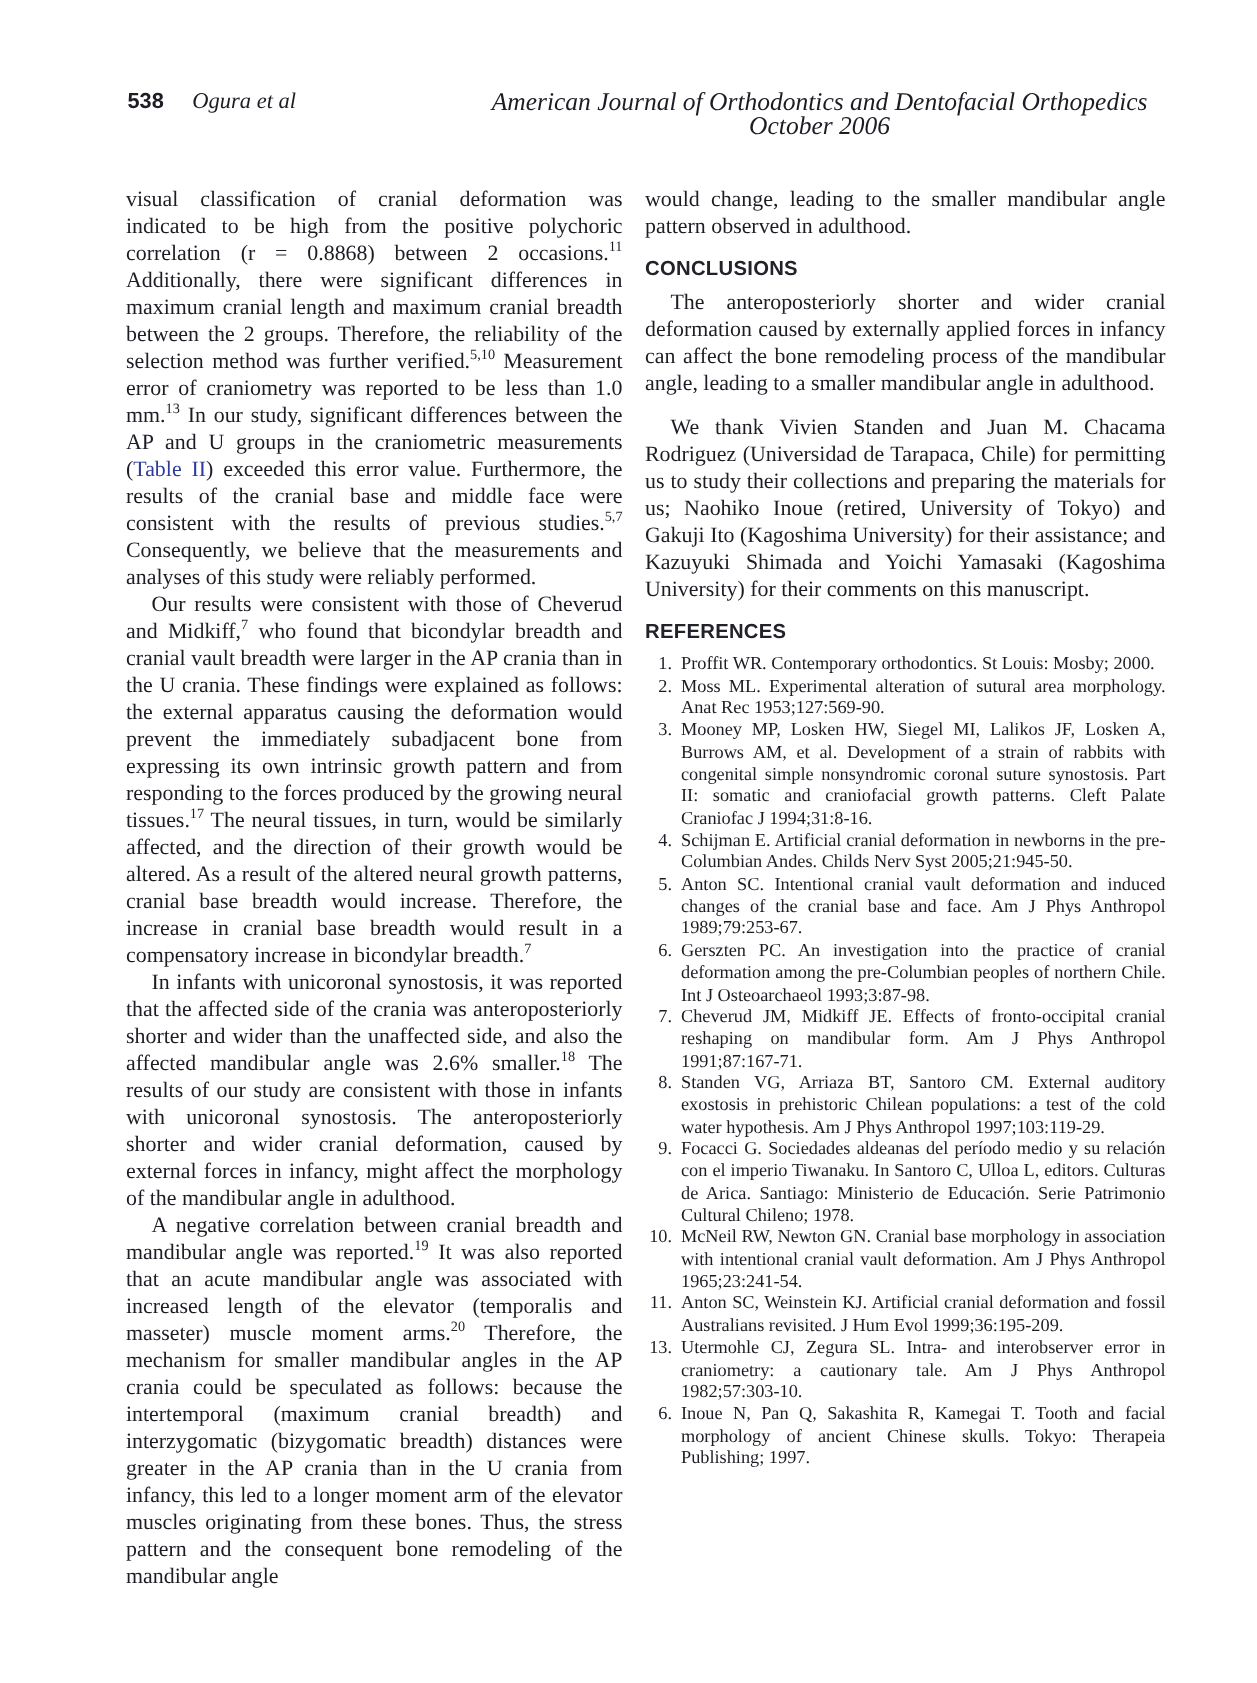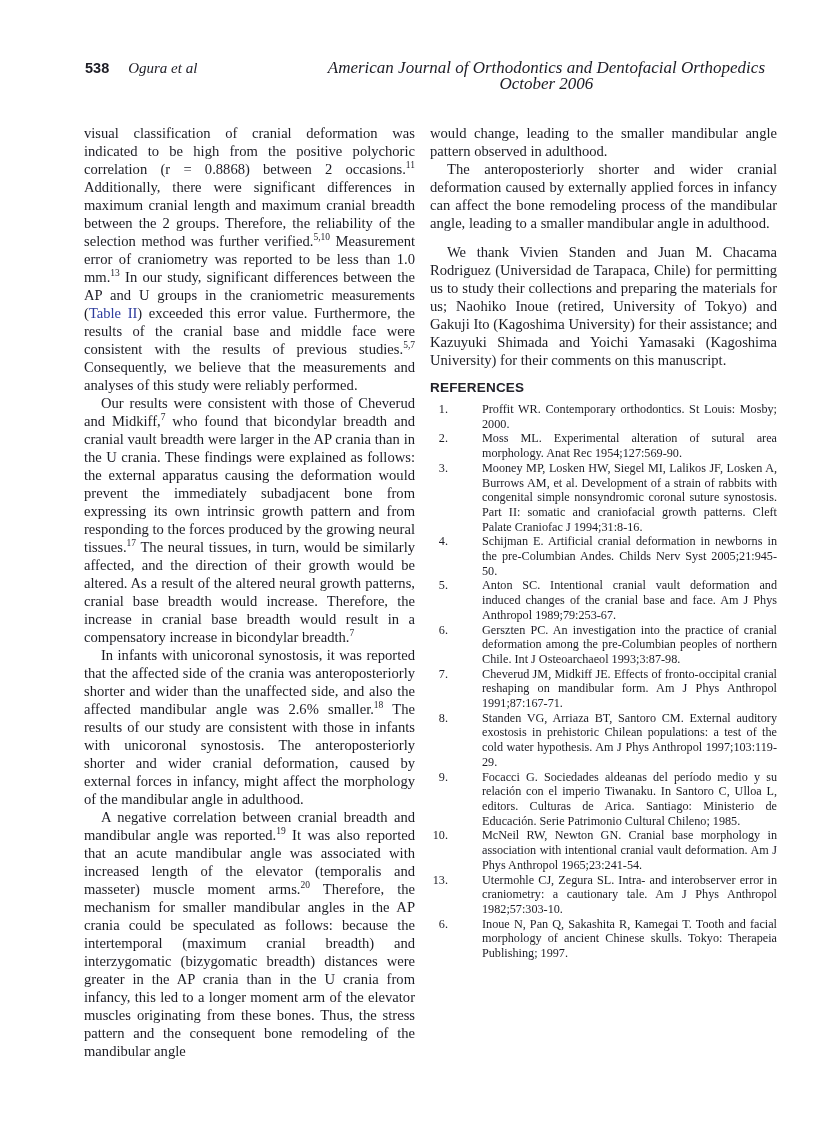--- a/index.html
+++ b/index.html
@@ -30,21 +30,21 @@
   h2.section{
     font-family:"Liberation Sans","DejaVu Sans",sans-serif;
     font-weight:bold;font-size:13.5px;color:#22222a;
     margin:11px 0 7px 0;letter-spacing:0.2px;
   }
 
   
   .ref-list{margin-top:2px;}
   .ref{display:flex;font-size:12.2px;line-height:14.7px;}
   .ref-num{width:18px;flex:0 0 18px;text-align:right;margin-right:6px;}
-  .ref-text{flex:1;text-align:justify;margin-left:28px;}
+  .ref-text{flex:1;text-align:justify;}
 </style>
 </head>
 <body style="color: rgb(28, 28, 36);">
 
 <div class="page">
 
   <div class="hdr-left">
     <span class="hdr-pagenum">538</span><span class="hdr-authors">Ogura et al</span>
   </div>
 
@@ -57,33 +57,34 @@
       <p class="body">visual classification of cranial deformation was indicated to be high from the positive polychoric correlation (r = 0.8868) between 2 occasions.<sup>11</sup> Additionally, there were significant differences in maximum cranial length and maximum cranial breadth between the 2 groups. Therefore, the reliability of the selection method was further verified.<sup>5,10</sup> Measurement error of craniometry was reported to be less than 1.0 mm.<sup>13</sup> In our study, significant differences between the AP and U groups in the craniometric measurements (<span class="tlink">Table II</span>) exceeded this error value. Furthermore, the results of the cranial base and middle face were consistent with the results of previous studies.<sup>5,7</sup> Consequently, we believe that the measurements and analyses of this study were reliably performed.</p>
       <p class="body indent">Our results were consistent with those of Cheverud and Midkiff,<sup>7</sup> who found that bicondylar breadth and cranial vault breadth were larger in the AP crania than in the U crania. These findings were explained as follows: the external apparatus causing the deformation would prevent the immediately subadjacent bone from expressing its own intrinsic growth pattern and from responding to the forces produced by the growing neural tissues.<sup>17</sup> The neural tissues, in turn, would be similarly affected, and the direction of their growth would be altered. As a result of the altered neural growth patterns, cranial base breadth would increase. Therefore, the increase in cranial base breadth would result in a compensatory increase in bicondylar breadth.<sup>7</sup></p>
       <p class="body indent">In infants with unicoronal synostosis, it was reported that the affected side of the crania was anteroposteriorly shorter and wider than the unaffected side, and also the affected mandibular angle was 2.6% smaller.<sup>18</sup> The results of our study are consistent with those in infants with unicoronal synostosis. The anteroposteriorly shorter and wider cranial deformation, caused by external forces in infancy, might affect the morphology of the mandibular angle in adulthood.</p>
       <p class="body indent">A negative correlation between cranial breadth and mandibular angle was reported.<sup>19</sup> It was also reported that an acute mandibular angle was associated with increased length of the elevator (temporalis and masseter) muscle moment arms.<sup>20</sup> Therefore, the mechanism for smaller mandibular angles in the AP crania could be speculated as follows: because the intertemporal (maximum cranial breadth) and interzygomatic (bizygomatic breadth) distances were greater in the AP crania than in the U crania from infancy, this led to a longer moment arm of the elevator muscles originating from these bones. Thus, the stress pattern and the consequent bone remodeling of the mandibular angle</p>
     </div>
 
   <div class="col col-right">
     <div id="right-intro">
         <p class="body">would change, leading to the smaller mandibular angle pattern observed in adulthood.</p>
       </div>
+    <h2 class="section">CONCLUSIONS</h2>
     <div id="conclusions-paras">
         <p class="body indent">The anteroposteriorly shorter and wider cranial deformation caused by externally applied forces in infancy can affect the bone remodeling process of the mandibular angle, leading to a smaller mandibular angle in adulthood.</p>
         <p class="body indent spaced">We thank Vivien Standen and Juan M. Chacama Rodriguez (Universidad de Tarapaca, Chile) for permitting us to study their collections and preparing the materials for us; Naohiko Inoue (retired, University of Tokyo) and Gakuji Ito (Kagoshima University) for their assistance; and Kazuyuki Shimada and Yoichi Yamasaki (Kagoshima University) for their comments on this manuscript.</p>
       </div>
     <h2 class="section">REFERENCES</h2>
     <div class="ref-list" id="ref-list">
         <div class="ref">
           <div class="ref-num">1.</div>
           <div class="ref-text">Proffit WR. Contemporary orthodontics. St Louis: Mosby; 2000.</div>
         </div>
         <div class="ref">
           <div class="ref-num">2.</div>
-          <div class="ref-text">Moss ML. Experimental alteration of sutural area morphology. Anat Rec 1954;127:569-90.</div>
+          <div class="ref-text">Moss ML. Experimental alteration of sutural area morphology. Anat Rec 1953;127:569-90.</div>
         </div>
         <div class="ref">
           <div class="ref-num">3.</div>
           <div class="ref-text">Mooney MP, Losken HW, Siegel MI, Lalikos JF, Losken A, Burrows AM, et al. Development of a strain of rabbits with congenital simple nonsyndromic coronal suture synostosis. Part II: somatic and craniofacial growth patterns. Cleft Palate Craniofac J 1994;31:8-16.</div>
         </div>
         <div class="ref">
           <div class="ref-num">4.</div>
           <div class="ref-text">Schijman E. Artificial cranial deformation in newborns in the pre-Columbian Andes. Childs Nerv Syst 2005;21:945-50.</div>
         </div>
         <div class="ref">
@@ -97,25 +98,29 @@
         <div class="ref">
           <div class="ref-num">7.</div>
           <div class="ref-text">Cheverud JM, Midkiff JE. Effects of fronto-occipital cranial reshaping on mandibular form. Am J Phys Anthropol 1991;87:167-71.</div>
         </div>
         <div class="ref">
           <div class="ref-num">8.</div>
           <div class="ref-text">Standen VG, Arriaza BT, Santoro CM. External auditory exostosis in prehistoric Chilean populations: a test of the cold water hypothesis. Am J Phys Anthropol 1997;103:119-29.</div>
         </div>
         <div class="ref">
           <div class="ref-num">9.</div>
-          <div class="ref-text">Focacci G. Sociedades aldeanas del período medio y su relación con el imperio Tiwanaku. In Santoro C, Ulloa L, editors. Culturas de Arica. Santiago: Ministerio de Educación. Serie Patrimonio Cultural Chileno; 1985.</div>
+          <div class="ref-text">Focacci G. Sociedades aldeanas del período medio y su relación con el imperio Tiwanaku. In Santoro C, Ulloa L, editors. Culturas de Arica. Santiago: Ministerio de Educación. Serie Patrimonio Cultural Chileno; 1978.</div>
         </div>
         <div class="ref">
           <div class="ref-num">10.</div>
           <div class="ref-text">McNeil RW, Newton GN. Cranial base morphology in association with intentional cranial vault deformation. Am J Phys Anthropol 1965;23:241-54.</div>
+        </div>
+        <div class="ref">
+          <div class="ref-num">11.</div>
+          <div class="ref-text">Anton SC, Weinstein KJ. Artificial cranial deformation and fossil Australians revisited. J Hum Evol 1999;36:195-209.</div>
         </div>
         <div class="ref">
           <div class="ref-num">13.</div>
           <div class="ref-text">Utermohle CJ, Zegura SL. Intra- and interobserver error in craniometry: a cautionary tale. Am J Phys Anthropol 1982;57:303-10.</div>
         </div>
         <div class="ref">
           <div class="ref-num">6.</div>
           <div class="ref-text">Inoue N, Pan Q, Sakashita R, Kamegai T. Tooth and facial morphology of ancient Chinese skulls. Tokyo: Therapeia Publishing; 1997.</div>
         </div>
       </div>

